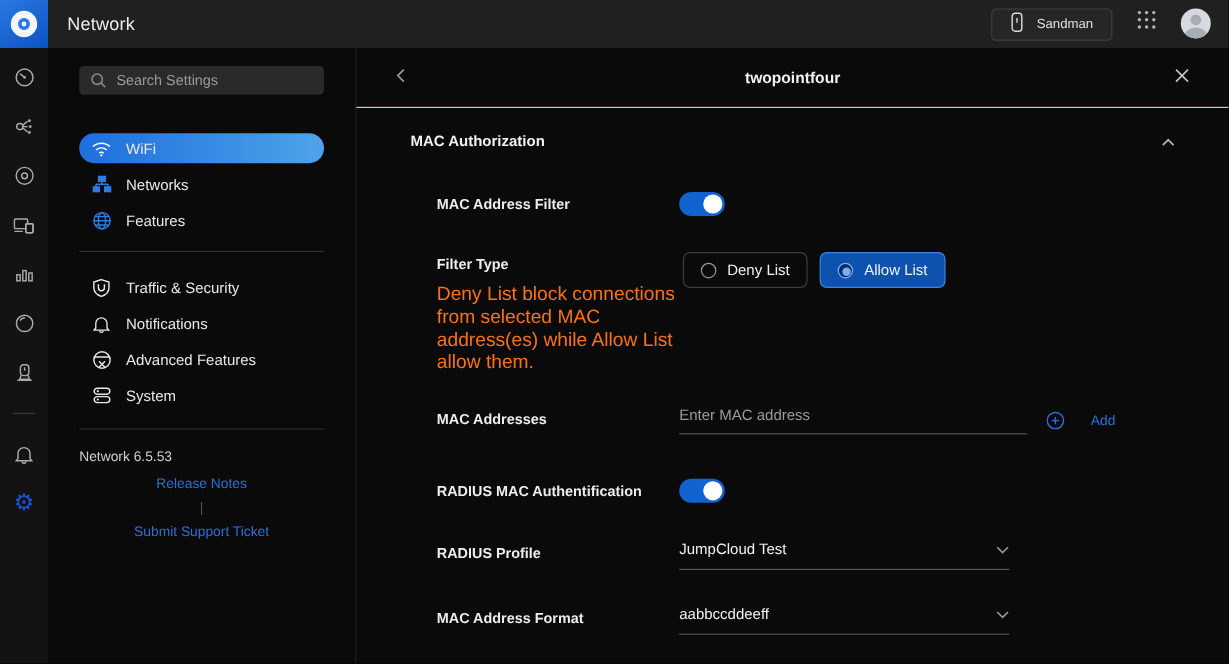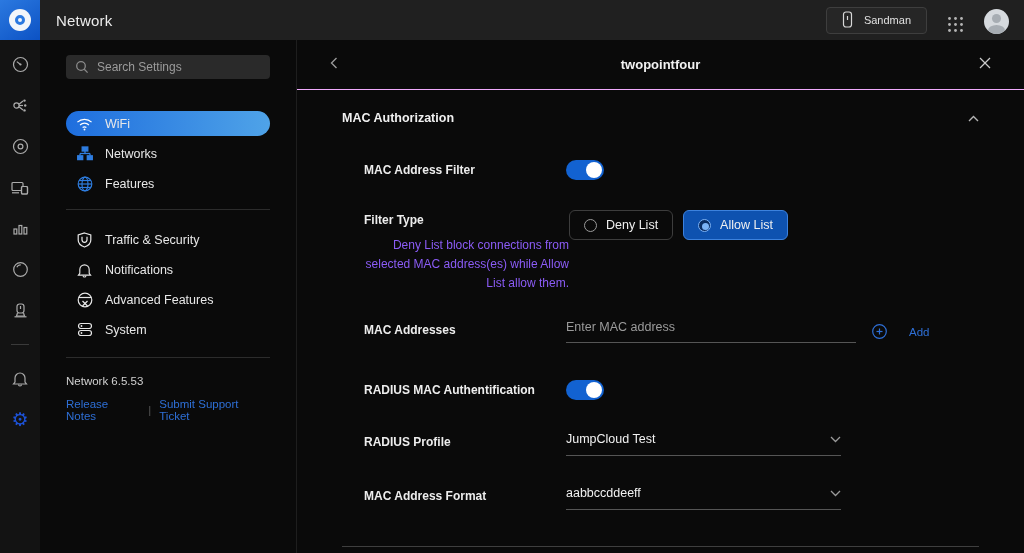--- a/index.html
+++ b/index.html
@@ -6,21 +6,21 @@
   html,body { background:#000; }
   body { width:1024px; height:553px; font-family:"Liberation Sans", sans-serif; overflow:hidden; }
   .app { width:1024px; height:553px; display:flex; flex-direction:column; background:#0a0a0a; }
 
   
   .topbar { height:40px; background:#202020; display:flex; align-items:center; flex:0 0 40px; }
   .logo { width:40px; height:40px; background:linear-gradient(145deg,#2b79e0,#0c52c4); display:flex; align-items:center; justify-content:center; cursor:pointer; }
   .logo-circle { width:22px; height:22px; border-radius:50%; background:#f2f6fa; display:flex; align-items:center; justify-content:center; }
   .logo-ring { width:10px; height:10px; border-radius:50%; border:3px solid #2b79e0; }
   .topbar-title { margin-left:16px; font-size:15px; color:#ececec; letter-spacing:.2px; }
-  .topbar-right { margin-left:auto; display:flex; align-items:flex-end; gap:19px; padding-right:15px; }
+  .topbar-right { margin-left:auto; display:flex; align-items:flex-start; gap:19px; padding-right:15px; }
   .console-btn { display:flex; align-items:center; gap:11px; background:#262626; border:1px solid #3e3e3e; border-radius:4px; height:27px; padding:0 15px; color:#e0e0e0; font-size:11px; cursor:pointer; }
   .avatar { width:25px; height:25px; border-radius:50%; background:#d6dade; position:relative; overflow:hidden; cursor:pointer; }
   .avatar::before { content:""; position:absolute; width:9px; height:9px; border-radius:50%; background:#a7adb3; left:8px; top:5px; }
   .avatar::after { content:""; position:absolute; width:17px; height:11px; border-radius:50% 50% 0 0; background:#a7adb3; left:4px; top:16px; }
 
   
   .body { display:flex; height:513px; }
 
   
   .rail { width:40px; background:#131313; display:flex; flex-direction:column; align-items:center; padding-top:4px; flex:0 0 40px; }
@@ -33,37 +33,37 @@
   .search-box { height:24px; background:#2a2a2a; border-radius:4px; display:flex; align-items:center; padding:0 9px; gap:8px; }
   .search-box input { background:transparent; border:none; outline:none; color:#c9c9c9; font-size:12px; width:100%; font-family:"Liberation Sans",sans-serif; }
   .search-box input::placeholder { color:#9b9b9b; }
   .side-nav { margin-top:32px; }
   .side-item { height:25px; display:flex; align-items:center; gap:12px; color:#e8e8e8; font-size:12.5px; margin-bottom:5px; padding:0 10px; border-radius:12.5px; cursor:pointer; }
   .side-item.active { background:linear-gradient(90deg,#1e6ede,#4fa3e8); }
   .side-item .ic { width:17px; height:17px; display:flex; align-items:center; justify-content:center; }
   .side-divider { border-top:1px solid #2c2c2c; margin-top:13px; margin-bottom:17px; }
   .side-divider2 { border-top:1px solid #2c2c2c; margin-top:15px; }
   .version { font-size:11.5px; color:#d0d0d0; margin-top:17px; }
-  .side-links { margin-top:11px; font-size:11.5px; display:flex; gap:8px; align-items:center; }
+  .side-links { margin-top:11px; font-size:11.5px; display:flex; gap:8px; align-items:center;flex-direction:column; }
   .side-links a { color:#2e6fd6; text-decoration:none; cursor:pointer; }
   .pipe { color:#555; }
 
   
   .panel { flex:1; background:#0a0a0a; border-left:1px solid #1e1e1e; display:flex; flex-direction:column; }
   .panel-header { height:50px; flex:0 0 50px; display:flex; align-items:center; padding:0 33px; border-bottom:1px solid #f0abfc; position:relative; }
   .panel-title { position:absolute; left:50%; transform:translateX(-50%); font-size:13px; font-weight:700; color:#f2f2f2; }
   .icon-btn { background:none; border:none; padding:0; display:flex; align-items:center; cursor:pointer; }
   .panel-header .icon-btn.close { margin-left:auto; }
   .panel-content { padding:0 45px; flex:1; }
   .section-header { display:flex; align-items:center; justify-content:space-between; margin-top:19px; height:18px; }
   .section-title { font-size:12.5px; font-weight:700; color:#f0f0f0; }
 
   .setting-row { display:flex; margin-left:22px; align-items:flex-start; }
   .row-label { width:202px; font-size:12px; font-weight:600; color:#ededed; line-height:20px; flex:0 0 202px; }
-  .row-desc { width:205px; font-size:12px; font-weight:400; color:#8b5cf6; line-height:19px; margin-top:6px;text-align:right; }
+  .row-desc { width:205px; font-size:16px; font-weight:400; color:#f97316; line-height:19px; margin-top:6px; }
 
   .r-macfilter { margin-top:33px; align-items:center; }
   .r-filtertype { margin-top:30px; }
   .r-macaddr { margin-top:27px; }
   .r-radauth { margin-top:37px; align-items:center; }
   .r-radprofile { margin-top:32px; }
   .r-macformat { margin-top:30px; }
   .section-bottom-divider { border-top:1px solid #3f3f3f; margin-top:36px; }
 
   .toggle { width:38px; height:20px; border-radius:10px; background:#1262d1; position:relative; cursor:pointer; }

